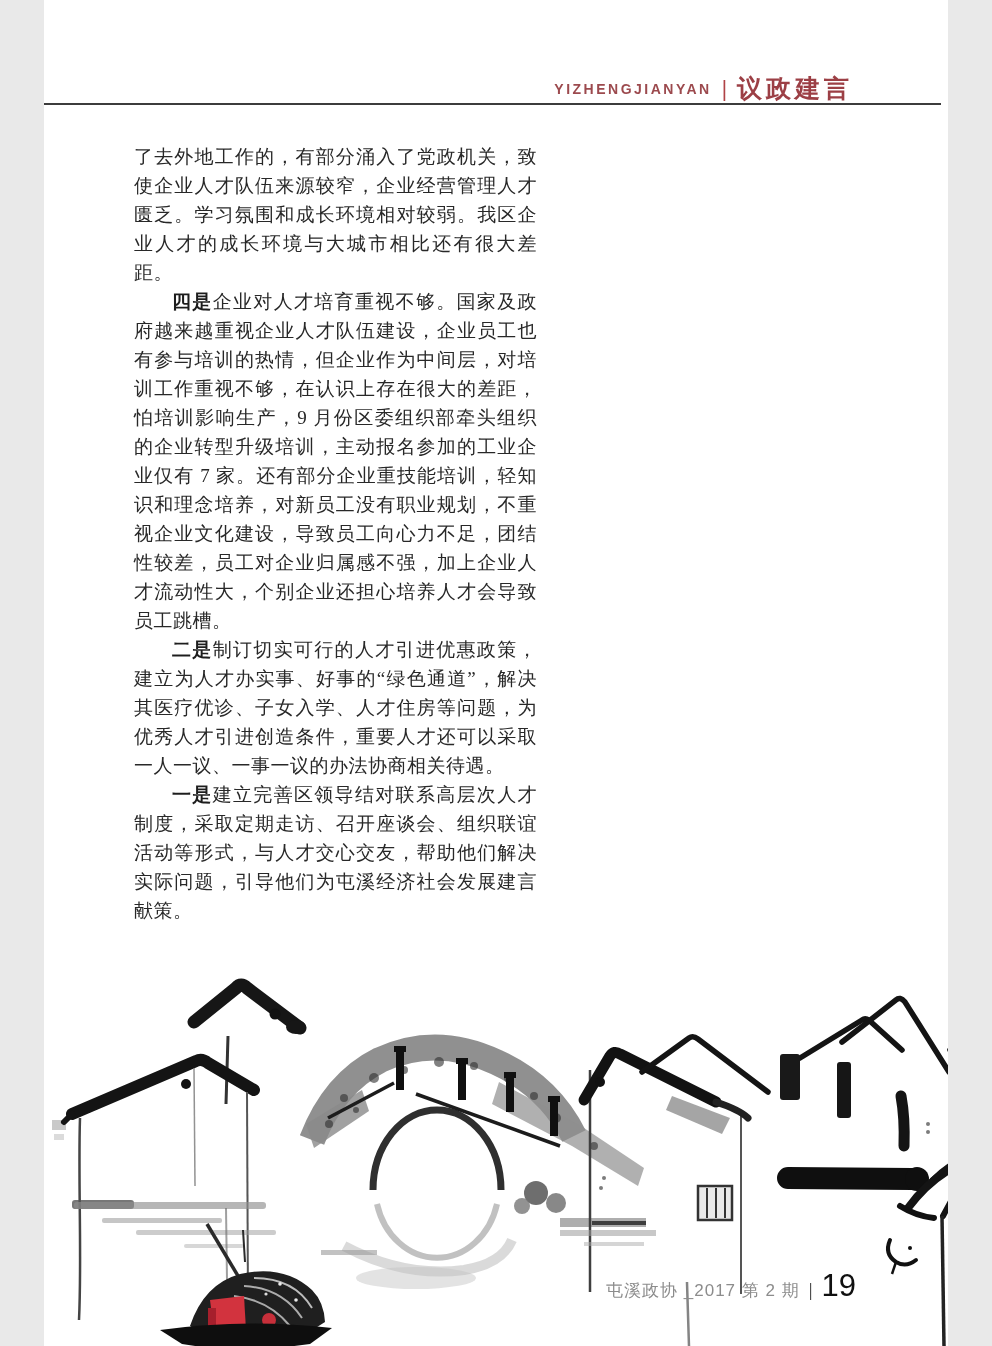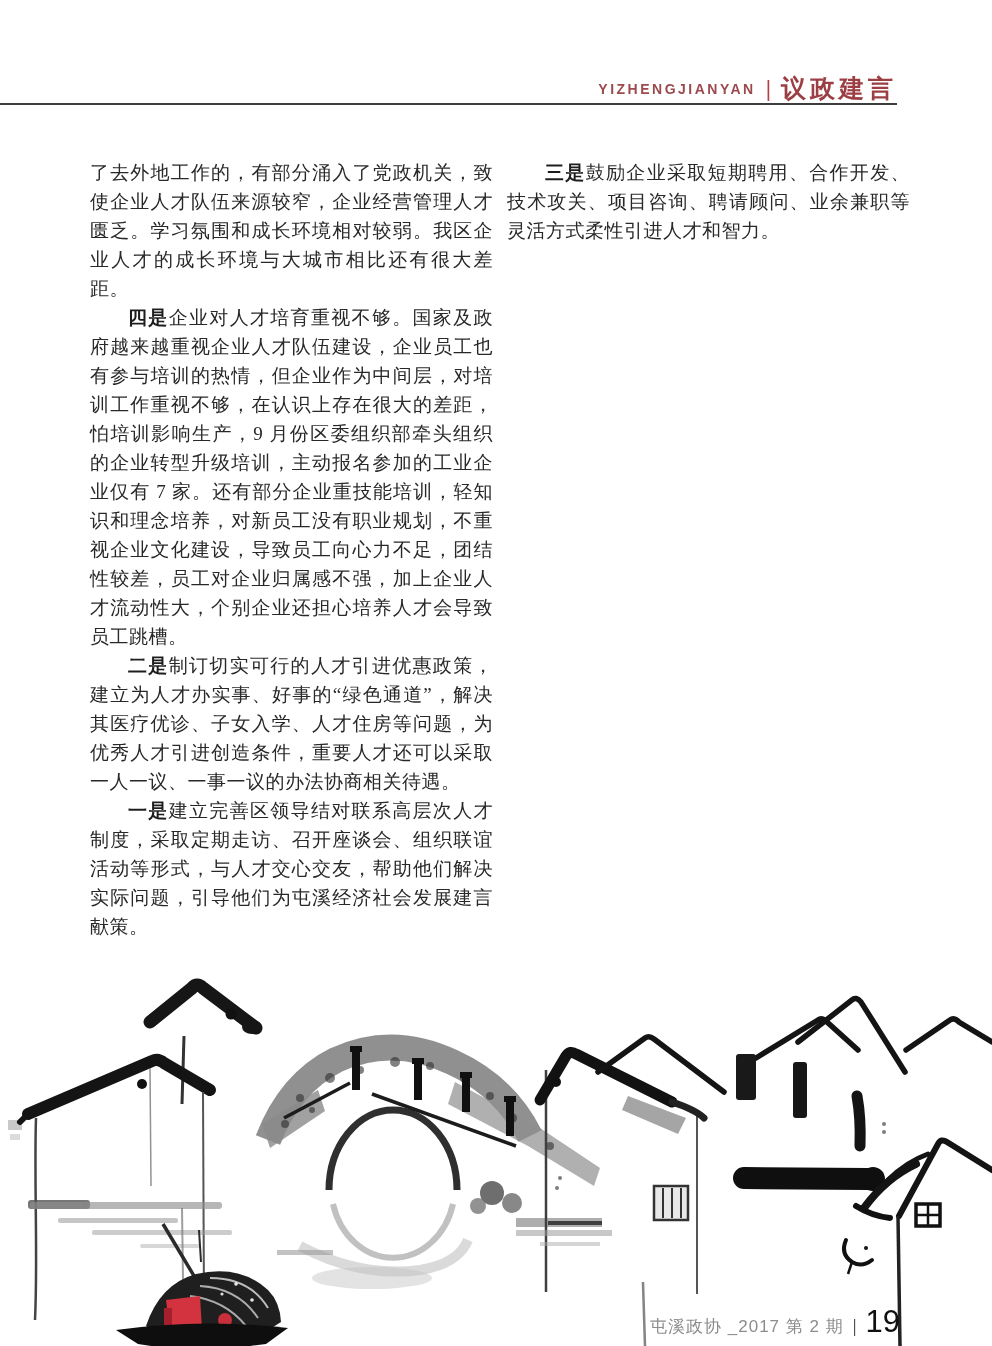--- a/index.html
+++ b/index.html
@@ -1,17 +1,17 @@
 <!DOCTYPE html>
 <html><head>
 <meta charset="utf-8">
 <style>
   html,body { margin:0; padding:0; background:#e9e9e9; }
   .page {
-    position:relative; width:992px; height:1346px; margin:0 auto;
+    position:relative; width:904px; height:1346px; margin:0 auto;
     background:#ffffff; overflow:hidden;
     font-family:"Liberation Serif","DejaVu Serif",serif;
     color:#2a2a2a;
   }
   
   .header-band {
     position:absolute; top:72px; right:95px;
     display:flex; align-items:center; gap:10px; z-index:3;
   }
   .header-latin {
@@ -21,21 +21,21 @@
   .header-pipe { color:#b04347; font-size:24px; font-weight:bold; line-height:1; transform:translateY(-1px); }
   .header-cn {
     font-size:25px; color:#9c3f45; font-weight:bold; letter-spacing:4px;text-align:center;
   }
   .header-rule {
     position:absolute; top:103px; left:0; width:897px; height:2px;
     background:#3c3c3c; z-index:2;
   }
   
   .columns {
-    position:absolute; top:158px; left:90px; width:820px;
+    position:absolute; top:142px; left:90px; width:820px;
     display:flex; gap:14px; z-index:2;
   }
   .col {
     width:403px; font-size:19px; line-height:29px;
     text-align:justify; text-justify:inter-ideograph;
     letter-spacing:0.5px; color:#282828;
   }
   .col p { margin:0; text-indent:2em; }
   .col p.no-indent { text-indent:0; }
   .lead {
@@ -43,21 +43,21 @@
     font-weight:bold; color:#1d1d1d;
   }
   .section-heading {
     font-family:"Liberation Sans","DejaVu Sans",sans-serif;
     font-weight:bold; color:#e22a26; font-size:21px;
     margin:16px 0 15px 0; text-indent:2em; letter-spacing:1px;
   }
   
   .footer {
     position:absolute; top:1268px; right:92px;
-    display:flex; align-items:baseline; gap:9px; z-index:6;margin-top:36px;
+    display:flex; align-items:baseline; gap:9px; z-index:6;
   }
   .footer-journal {
     font-family:"Liberation Sans","DejaVu Sans",sans-serif;
     font-size:17px; color:#8c8c8c; letter-spacing:1px;
   }
   .footer-pipe { color:#2b2b2b; font-size:19px; }
   .footer-page {
     font-family:"Liberation Sans","DejaVu Sans",sans-serif;
     font-size:31px; color:#101010; letter-spacing:0;
   }
@@ -80,21 +80,20 @@
   <div class="header-rule"></div>
 
   <main class="columns">
     <div class="col">
       <p class="no-indent"><span>了去外地工作的，有部分涌入了党政机关，致使企业人才队伍来源较窄，企业经营管理人才匮乏。学习氛围和成长环境相对较弱。我区企业人才的成长环境与大城市相比还有很大差距。</span></p>
       <p><b class="lead">四是</b><span>企业对人才培育重视不够。国家及政府越来越重视企业人才队伍建设，企业员工也有参与培训的热情，但企业作为中间层，对培训工作重视不够，在认识上存在很大的差距，怕培训影响生产，9 月份区委组织部牵头组织的企业转型升级培训，主动报名参加的工业企业仅有 7 家。还有部分企业重技能培训，轻知识和理念培养，对新员工没有职业规划，不重视企业文化建设，导致员工向心力不足，团结性较差，员工对企业归属感不强，加上企业人才流动性大，个别企业还担心培养人才会导致员工跳槽。</span></p>
       <p><b class="lead">二是</b><span>制订切实可行的人才引进优惠政策，建立为人才办实事、好事的“绿色通道”，解决其医疗优诊、子女入学、人才住房等问题，为优秀人才引进创造条件，重要人才还可以采取一人一议、一事一议的办法协商相关待遇。</span></p>
       <p><b class="lead">一是</b><span>建立完善区领导结对联系高层次人才制度，采取定期走访、召开座谈会、组织联谊活动等形式，与人才交心交友，帮助他们解决实际问题，引导他们为屯溪经济社会发展建言献策。</span></p>
     </div>
     <div class="col">
-      <p><b class="lead">三是</b><span>鼓励企业采取短期聘用、合作开发、技术攻关、项目咨询、聘请顾问、业余兼职等灵活方式柔性引进人才和智力。</span></p>
     </div>
   </main>
 
   <svg class="illustration" viewBox="0 0 992 368" xmlns="http://www.w3.org/2000/svg">
 
     <g>
       <rect x="8" y="142" width="14" height="10" fill="#bbbbbb" opacity="0.8"></rect>
       <rect x="10" y="156" width="10" height="6" fill="#cccccc" opacity="0.7"></rect>
       <path d="M150,44 L192,10 Q197,4 203,10 L256,50" stroke="#161616" stroke-width="13" fill="none" stroke-linecap="round"></path>
       <ellipse cx="252" cy="49" rx="10" ry="7" fill="#161616"></ellipse>

